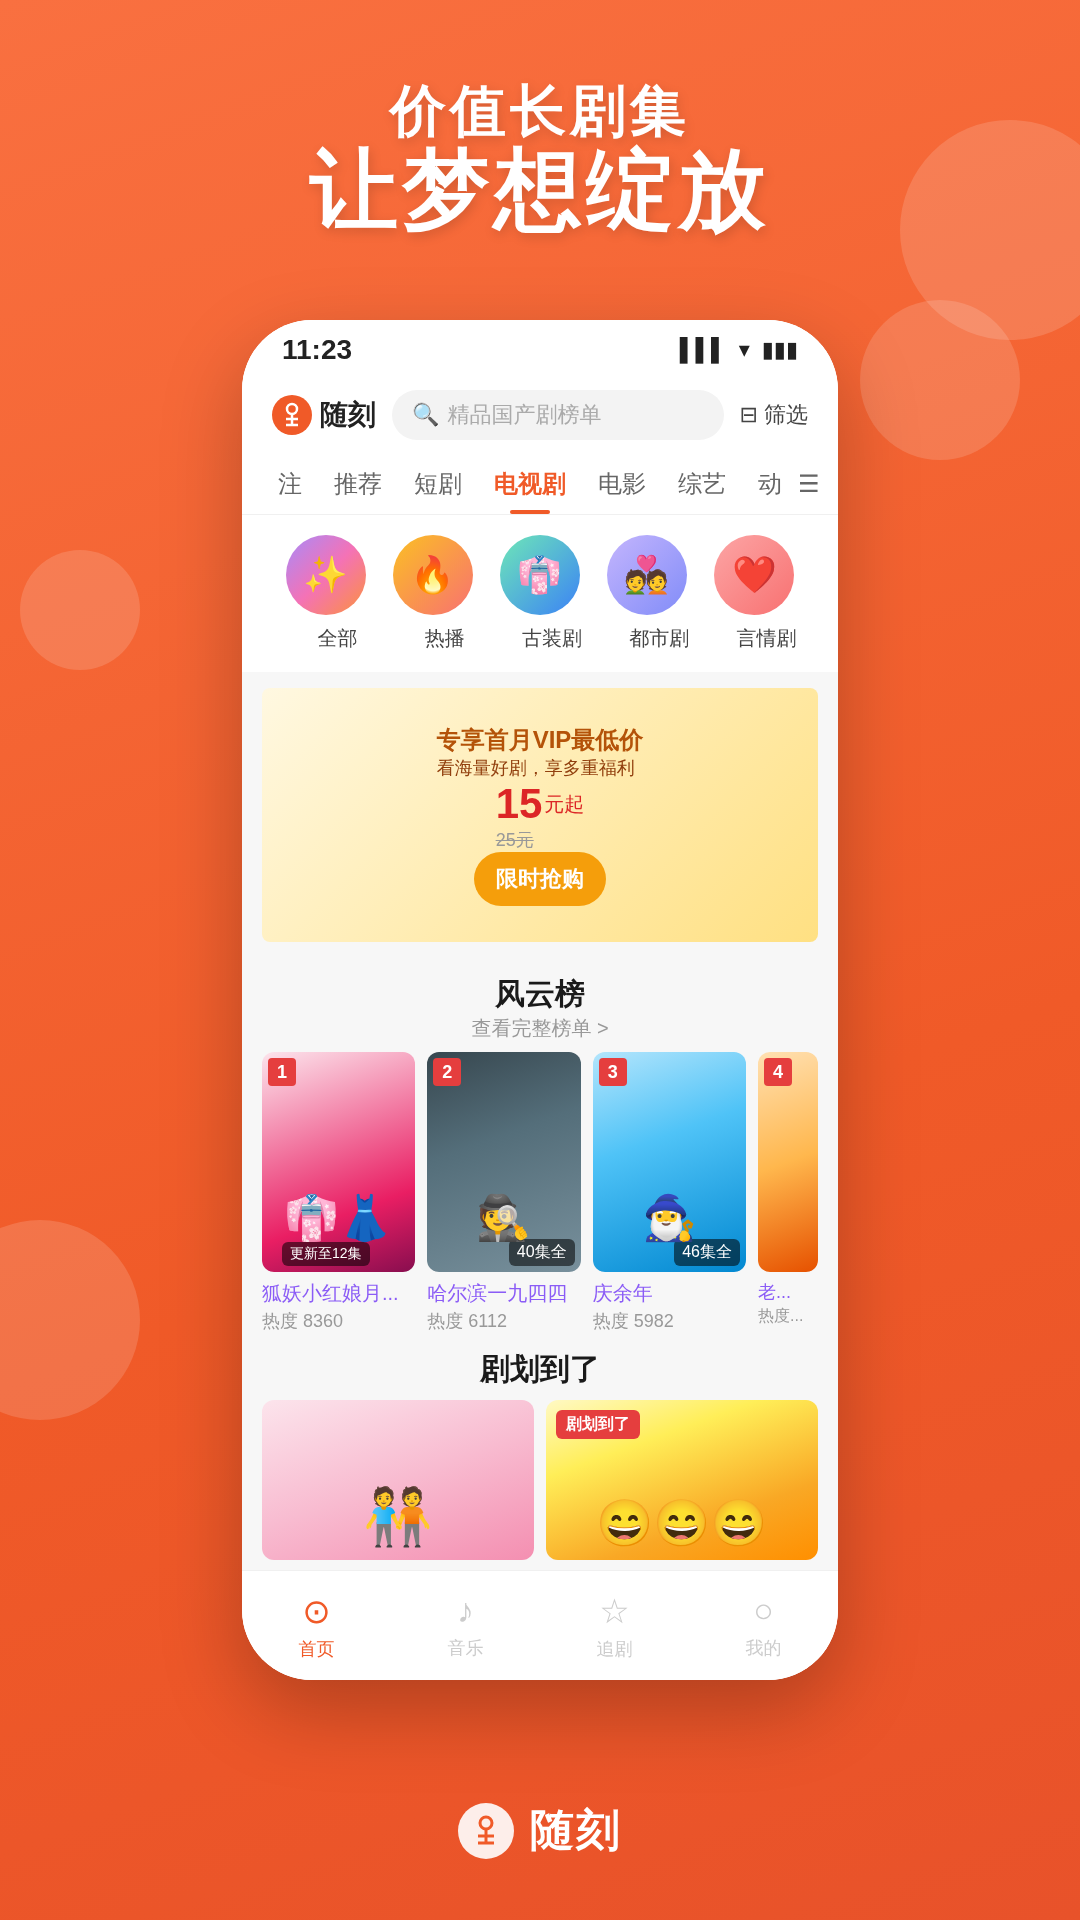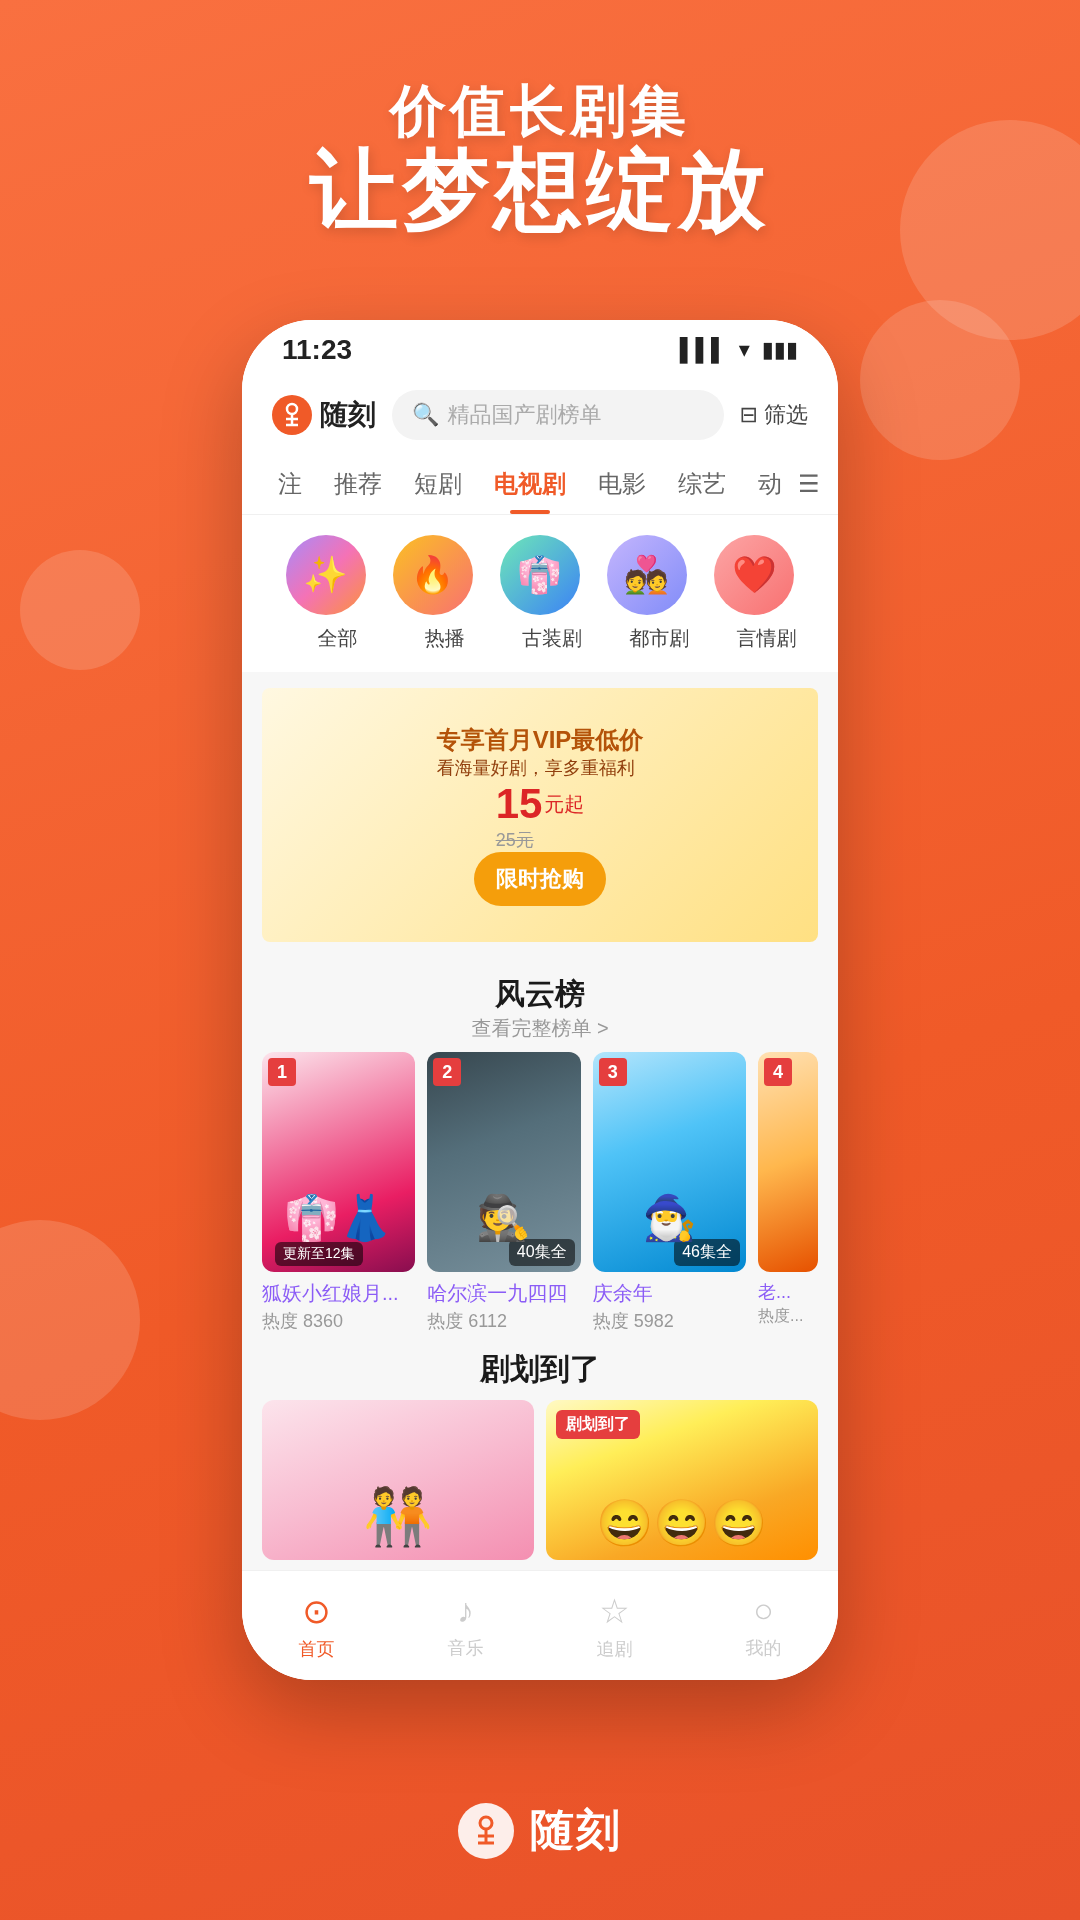--- a/index.html
+++ b/index.html
@@ -432,21 +432,21 @@
     }
     .brand-name {
       font-size: 44px;
       font-weight: 700;
       color: #fff;
       letter-spacing: 2px;
     }
     .update-badge {
       position: absolute;
       bottom: 6px;
-      left: 13px;
+      left: 20px;
       background: rgba(0,0,0,0.55);
       color: #fff;
       font-size: 14px;
       padding: 3px 8px;
       border-radius: 6px;
     }
   </style>
 </head>
 <body>
 

